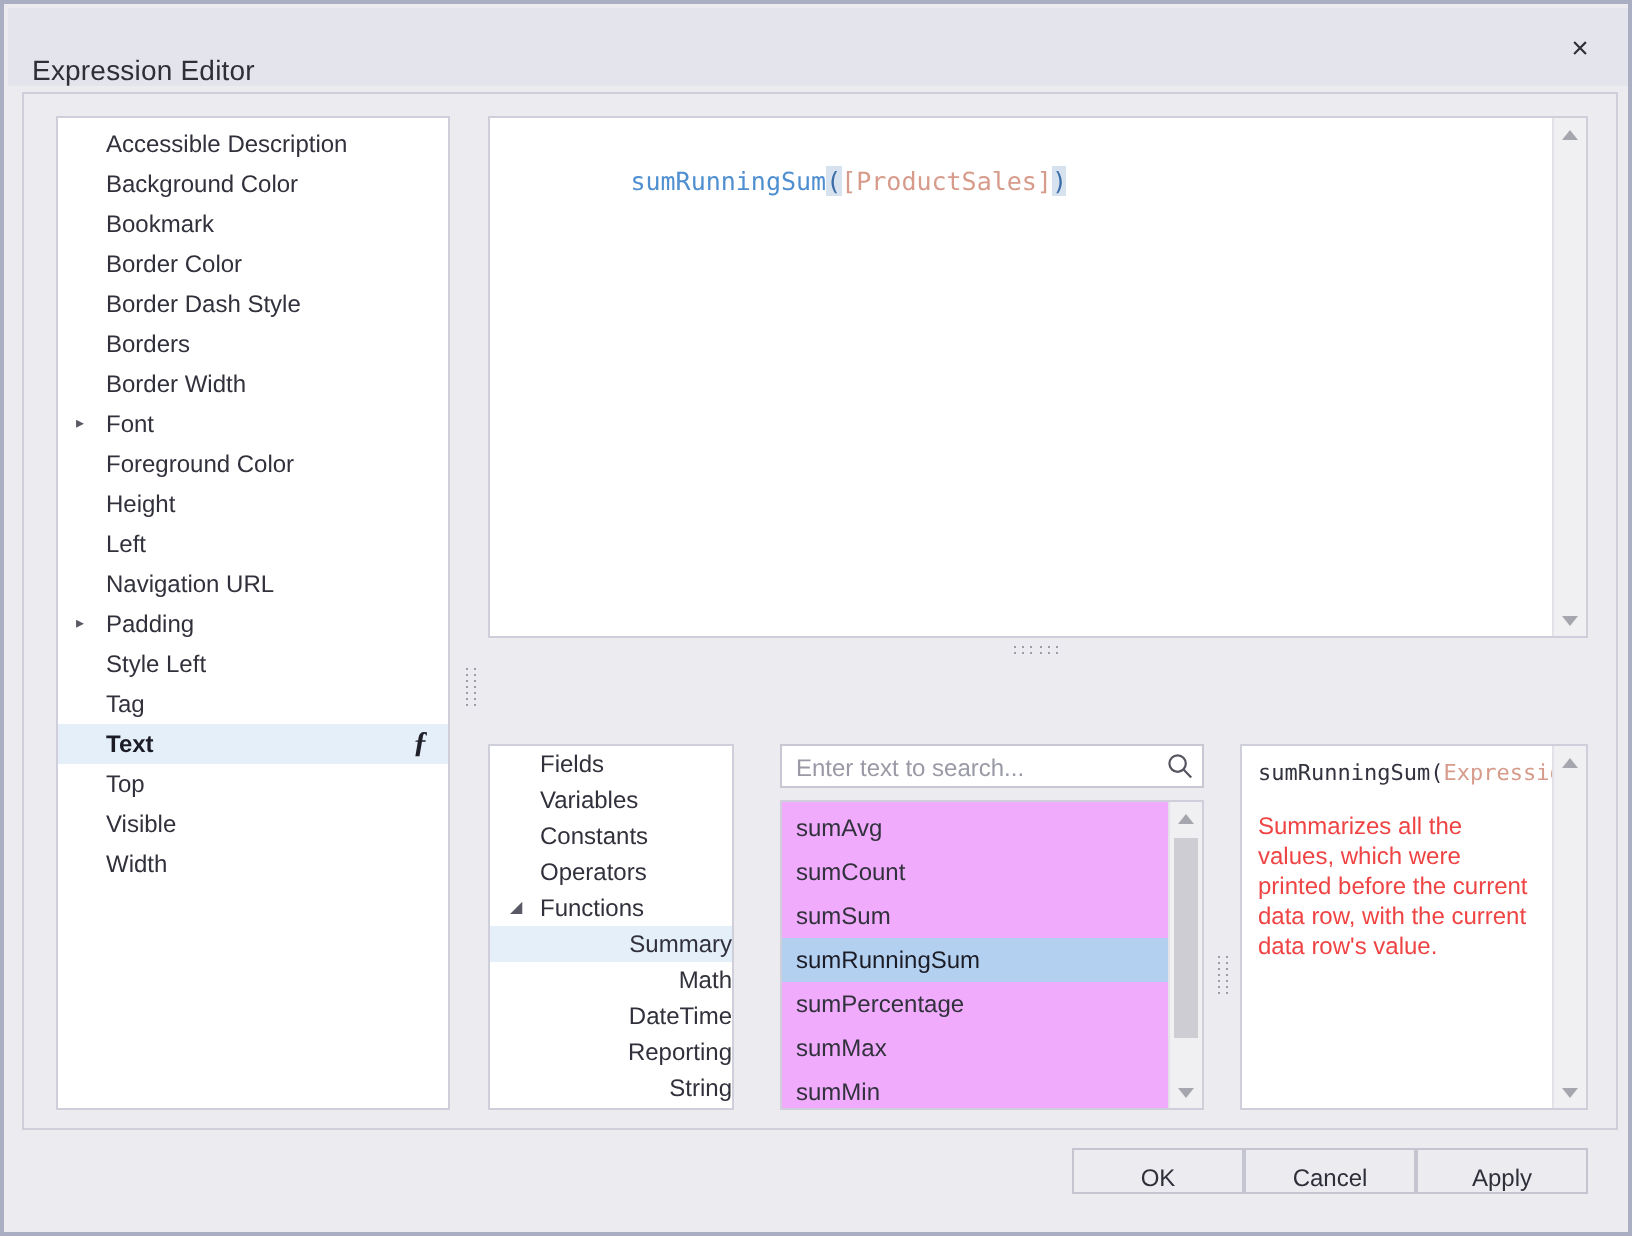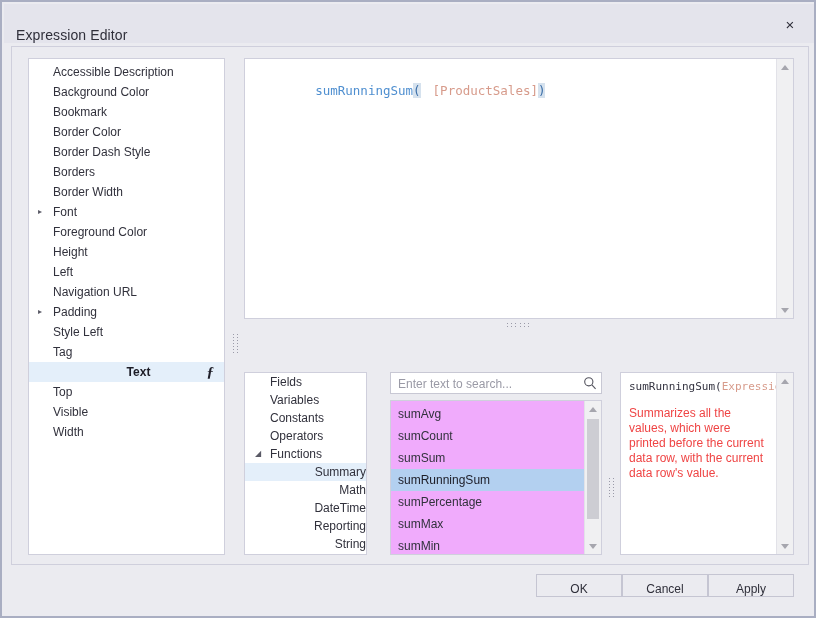--- a/index.html
+++ b/index.html
@@ -80,21 +80,20 @@
     padding-left: 24px;
     font-size: 12px;
     color: #31313c;
     white-space: nowrap;
     cursor: default;
   }
   .prop-row.selected {
     background: #e4effa;
     font-weight: bold;
     color: #1c1c26;
-    text-align: center;
   }
   .prop-row .expander {
     position: absolute;
     left: 9px; top: 0;
     width: 10px; height: 20px;
     line-height: 20px;
     font-size: 8px;
     color: #5a5a66;
   }
   .prop-row .fx {
@@ -147,21 +146,21 @@
   }
   .expr-text {
     position: absolute;
     left: 10px; top: 9px;
     font-family: "DejaVu Sans Mono", monospace;
     font-size: 12.5px;
     white-space: pre;
   }
   .tok-fn     { color: #4f8fd0; }
   .tok-paren  { color: #3b6ea8; background: #d6e2ee; }
-  .tok-field  { color: #d79b8b; margin-left: 12px; }
+  .tok-field  { color: #d79b8b; }
 
   
   .sbar {
     position: absolute;
     right: 0; top: 0;
     width: 17px;
     background: #f0f0f2;
     border-left: 1px solid #e2e2e8;
     box-sizing: border-box;
   }

